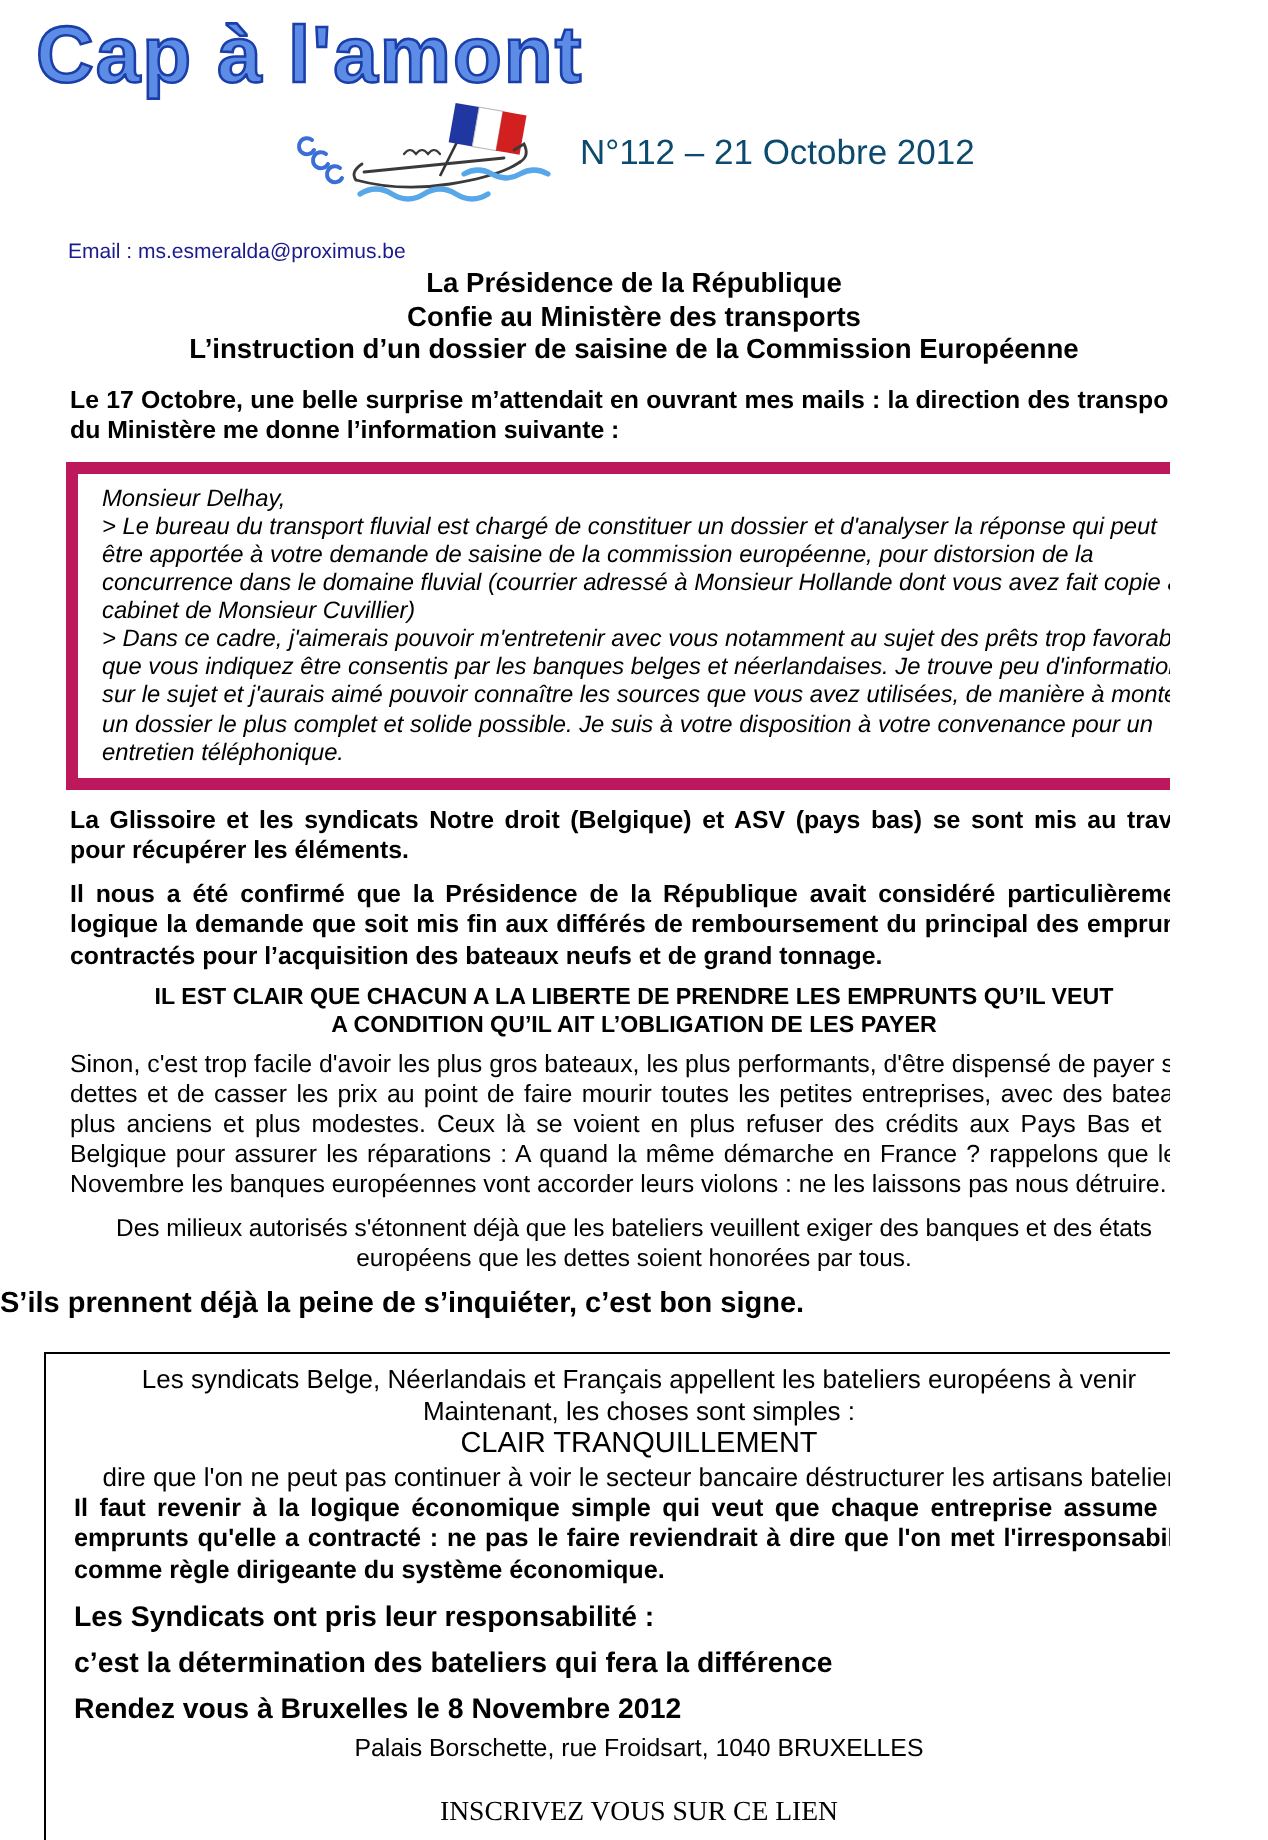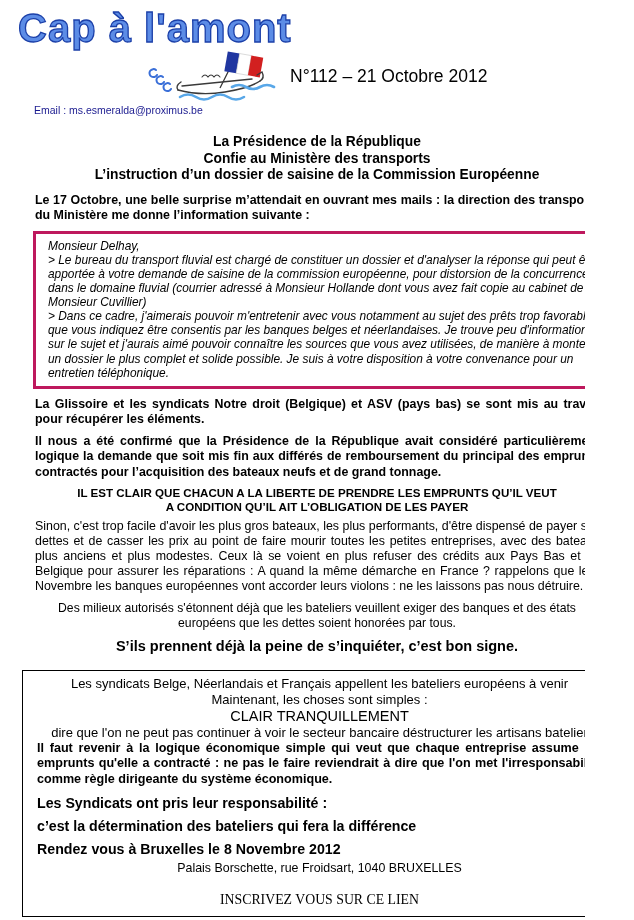--- a/index.html
+++ b/index.html
@@ -6,43 +6,43 @@
   body { width:634px; height:920px; font-family:"Liberation Sans",sans-serif; color:#000; }
   .page { position:relative; width:585px; height:920px; background:#fff; overflow:hidden; }
 
   
   .logo {
     position:absolute; left:18px; top:6px;
     font-size:40px; font-weight:bold; letter-spacing:1px;
     color:#5c8ce6; -webkit-text-stroke:1.3px #1b3fa8;
   }
   .boat { position:absolute; left:140px; top:46px; }
-  .issue { position:absolute; left:290px; top:66px; font-size:17.5px; color:#000000; }
-  .email { position:absolute; left:34px; top:104px; font-size:10.5px; color:#1a1a8f; }
+  .issue { position:absolute; left:290px; top:66px; font-size:17.5px; color:#0c4a6e; }
+  .email { position:absolute; left:34px; top:120px; font-size:10.5px; color:#1a1a8f; }
 
   
   .main { position:absolute; left:0; top:130px; width:634px; }
 
   .headline { padding-top:4px; text-align:center; font-weight:bold; font-size:13.8px; line-height:16.6px; }
 
   .p-intro { margin:9px 34px 0 35px; font-weight:bold; font-size:12.4px; line-height:15.5px; text-align:justify; }
 
   .quote-box {
-    margin:7px 16px 0 33px; border:3px solid #be185d;
+    margin:7px 16px 0 33px; border:6px solid #be185d;
     padding:5px 10px 6px 12px;
     font-style:italic; font-size:11.9px; line-height:14.1px;
   }
   .quote-box p { margin:0; }
 
   .p-bold { font-weight:bold; font-size:12.4px; line-height:15.5px; text-align:justify; margin:8px 34px 0 35px; }
   .p-bold.m6 { margin-top:6px; }
   .slogan { margin:6px 20px 0 20px; text-align:center; font-weight:bold; font-size:11.6px; line-height:13.5px; }
   .p-reg { margin:6px 34px 0 35px; font-size:12.4px; line-height:15.0px; text-align:justify; }
   .p-center { margin:7px 42px 0 42px; font-size:12.2px; line-height:15.0px; text-align:center; }
-  .bon-signe { margin-top:6px; text-align:center; font-weight:bold; font-size:14.5px; line-height:18px; }
+  .bon-signe { margin-top:6px; font-weight:bold; font-size:14.5px; line-height:18px; }
 
   
   .call-box { margin:7px 17px 0 22px; border:1px solid #000; padding:5px 14px 8px 14px; }
   .cb-line { text-align:center; font-size:13px; line-height:16px; }
   .cb-line.big { font-size:14.5px; line-height:17px; }
   .cb-bold-center { margin-top:5px; text-align:center; font-weight:bold; font-size:12.6px; line-height:15.5px; }
   .cb-bold { font-weight:bold; font-size:12.6px; line-height:15.5px; text-align:justify; }
   .cta { text-align:left; font-weight:bold; font-size:14.2px; line-height:17px; }
   .cta.c1 { margin-top:8px; }
   .cta.c2 { margin-top:6px; }

